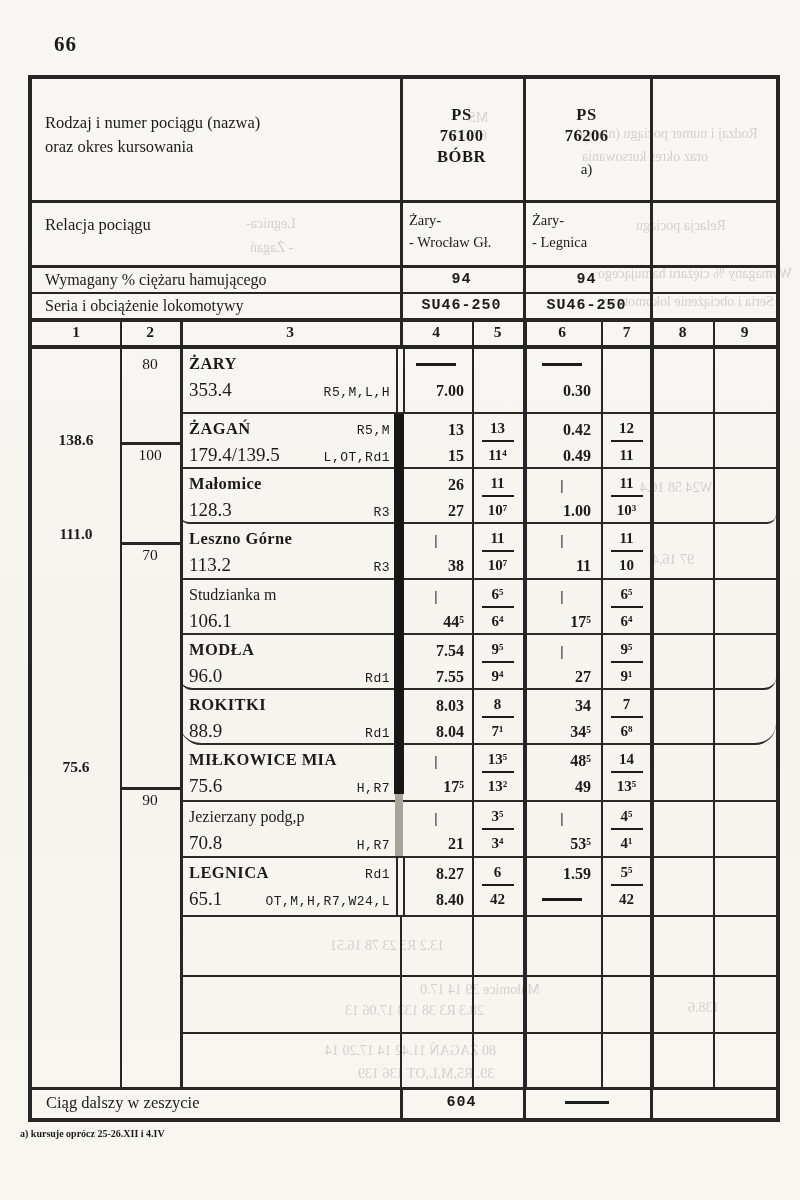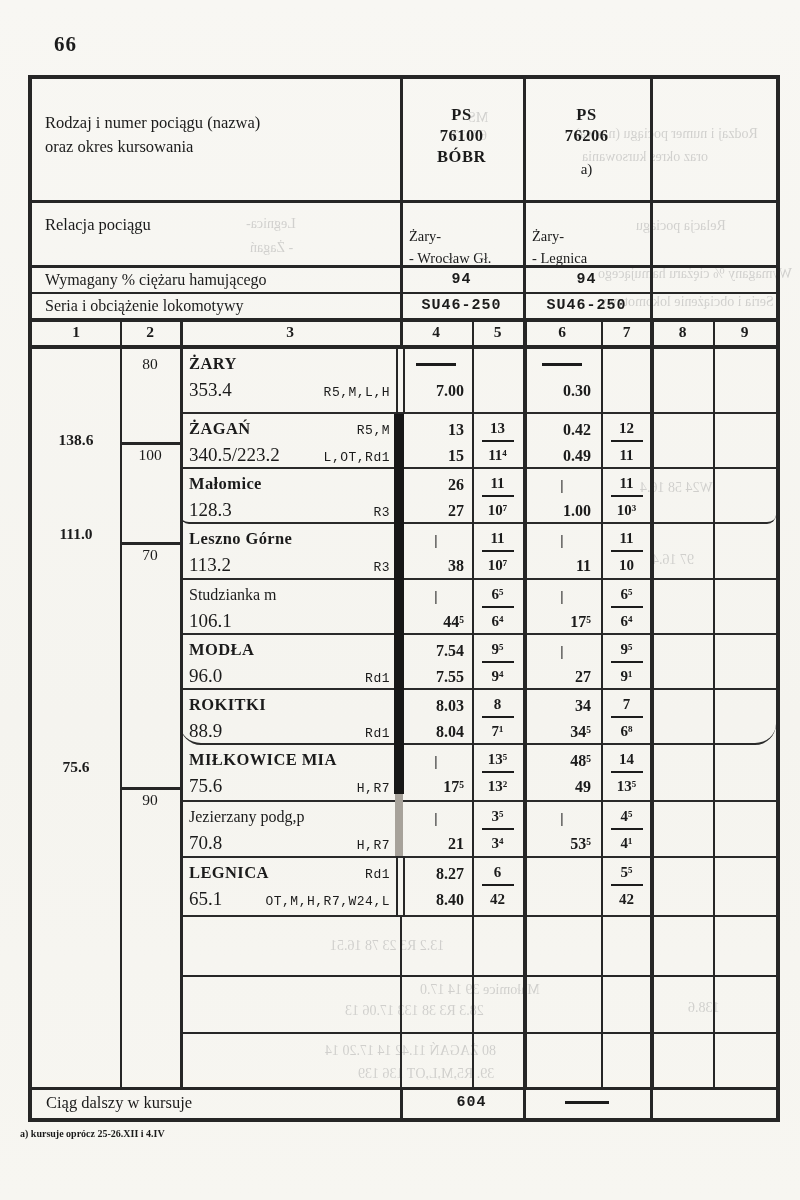--- a/index.html
+++ b/index.html
@@ -17,21 +17,21 @@
   .tbl{position:absolute;left:28px;top:75px;width:744px;height:1039px;
        border:4px solid #262626;z-index:2;}
   .hline,.vline{position:absolute;background:#262626;}
 
   
   .hdr-label{position:absolute;left:0;width:368px;padding-left:13px;box-sizing:border-box;font-size:16.5px;}
   .hdr-label .ln{line-height:24px;}
   .train-head{position:absolute;top:0;height:121px;text-align:center;padding-top:25px;box-sizing:border-box;
               font-weight:bold;font-size:16.5px;line-height:21px;letter-spacing:.5px;}
   .train-remark{font-weight:normal;font-size:15px;margin-top:13px;letter-spacing:0;}
-  .rel-cell{position:absolute;top:121px;height:65px;padding:25px 0 0 9px;box-sizing:border-box;
+  .rel-cell{position:absolute;top:121px;height:65px;padding:9px 0 0 9px;box-sizing:border-box;
             font-size:14.5px;line-height:22px;}
   .mid-val{position:absolute;display:flex;align-items:center;justify-content:center;
            font-family:"Liberation Mono","DejaVu Sans Mono",monospace;font-size:15px;font-weight:bold;letter-spacing:1px;}
   .colnum{position:absolute;top:240px;height:26px;line-height:26px;text-align:center;
           font-size:15.5px;font-weight:bold;}
 
   
   .row{position:absolute;left:148px;width:596px;border-bottom:2px solid #2a2a2a;box-sizing:border-box;}
   .st{position:absolute;left:0;top:0;bottom:0;width:220px;padding:2px 10px 0 9px;box-sizing:border-box;}
   .st-line{display:flex;justify-content:space-between;align-items:baseline;height:26px;line-height:26px;}
@@ -172,21 +172,21 @@
     </div>
   </div>
 
   <div class="row" style="top: 335px; height: 55px;">
     <div class="st">
       <div class="st-line">
         <span class="st-name emph">ŻAGAŃ</span>
         <span class="mono">R5,M</span>
       </div>
       <div class="st-line">
-        <span class="st-km">340.5/223.2</span>
+        <span class="st-km">179.4/139.5</span>
         <span class="mono">L,OT,Rd1</span>
       </div>
     </div>
     <div class="tcell c4">
       <span class="l val">13</span>
       <span class="l val">15</span>
     </div>
     <div class="frac c5">
       <span class="ft val">13</span>
       <span class="fb val">11⁴</span>
@@ -281,21 +281,21 @@
     <div class="tcell c6">
       <span class="l val pipe">|</span>
       <span class="l val">17⁵</span>
     </div>
     <div class="frac c7">
       <span class="ft val">6⁵</span>
       <span class="fb val">6⁴</span>
     </div>
   </div>
 
-  <div class="row" style="top: 556px; height: 55px;">
+  <div class="row" style="top: 556px; height: 55px; border-radius: 12px;">
     <div class="st">
       <div class="st-line">
         <span class="st-name emph">MODŁA</span>
         <span class="mono"></span>
       </div>
       <div class="st-line">
         <span class="st-km">96.0</span>
         <span class="mono">Rd1</span>
       </div>
     </div>
@@ -415,20 +415,24 @@
         <span class="mono">OT,M,H,R7,W24,L</span>
       </div>
     </div>
     <div class="tcell c4">
       <span class="l val">8.27</span>
       <span class="l val">8.40</span>
     </div>
     <div class="frac c5">
       <span class="ft val">6</span>
       <span class="fb val">42</span>
+    </div>
+    <div class="tcell c6">
+      <span class="l val">1.59</span>
+      <span class="l val dash"></span>
     </div>
     <div class="frac c7">
       <span class="ft val">5⁵</span>
       <span class="fb val">42</span>
     </div>
   </div>
 </div>
     <div id="marks">
         <div class="kmmark" style="top: 352px;">138.6</div>
         <div class="kmmark" style="top: 446px;">111.0</div>
@@ -464,20 +468,20 @@
         <div class="vline" style="left: 681px; width: 2px; top: 239px; height: 769px;"></div>
         <div class="vline" style="left: 368px; width: 3px; top: 1008px; height: 31px;"></div>
         <div class="vline" style="left: 491px; width: 3px; top: 1008px; height: 31px;"></div>
         <div class="vline" style="left: 618px; width: 3px; top: 1008px; height: 31px;"></div>
         <div style="position: absolute; box-sizing: border-box; left: 364px; width: 9px; top: 270px; height: 65px; border-left: 2px solid rgb(38, 38, 38); border-right: 2px solid rgb(38, 38, 38); background: transparent;"></div>
         <div style="position: absolute; box-sizing: border-box; left: 362px; width: 10px; top: 335px; height: 380px; background: rgb(23, 23, 23);"></div>
         <div style="position: absolute; box-sizing: border-box; left: 363px; width: 8px; top: 715px; height: 62px; background: rgb(167, 162, 154);"></div>
         <div style="position: absolute; box-sizing: border-box; left: 364px; width: 9px; top: 777px; height: 61px; border-left: 2px solid rgb(38, 38, 38); border-right: 2px solid rgb(38, 38, 38); background: transparent;"></div>
       </div>
 
-    <div class="foot-label">Ciąg dalszy w kursuje</div>
-    <div class="foot-val val" style="left:368px;width:123px;padding-left:10px;">604</div>
+    <div class="foot-label">Ciąg dalszy w zeszycie</div>
+    <div class="foot-val val" style="left:368px;width:123px;">604</div>
     <div class="foot-val val dashv" style="left:491px;width:127px;"></div>
     <div class="foot-val val" style="left:618px;width:126px;"></div>
   </div>
 
   <div class="footnote">a) kursuje oprócz 25-26.XII i 4.IV</div>
 </div>
 
 </body></html>

